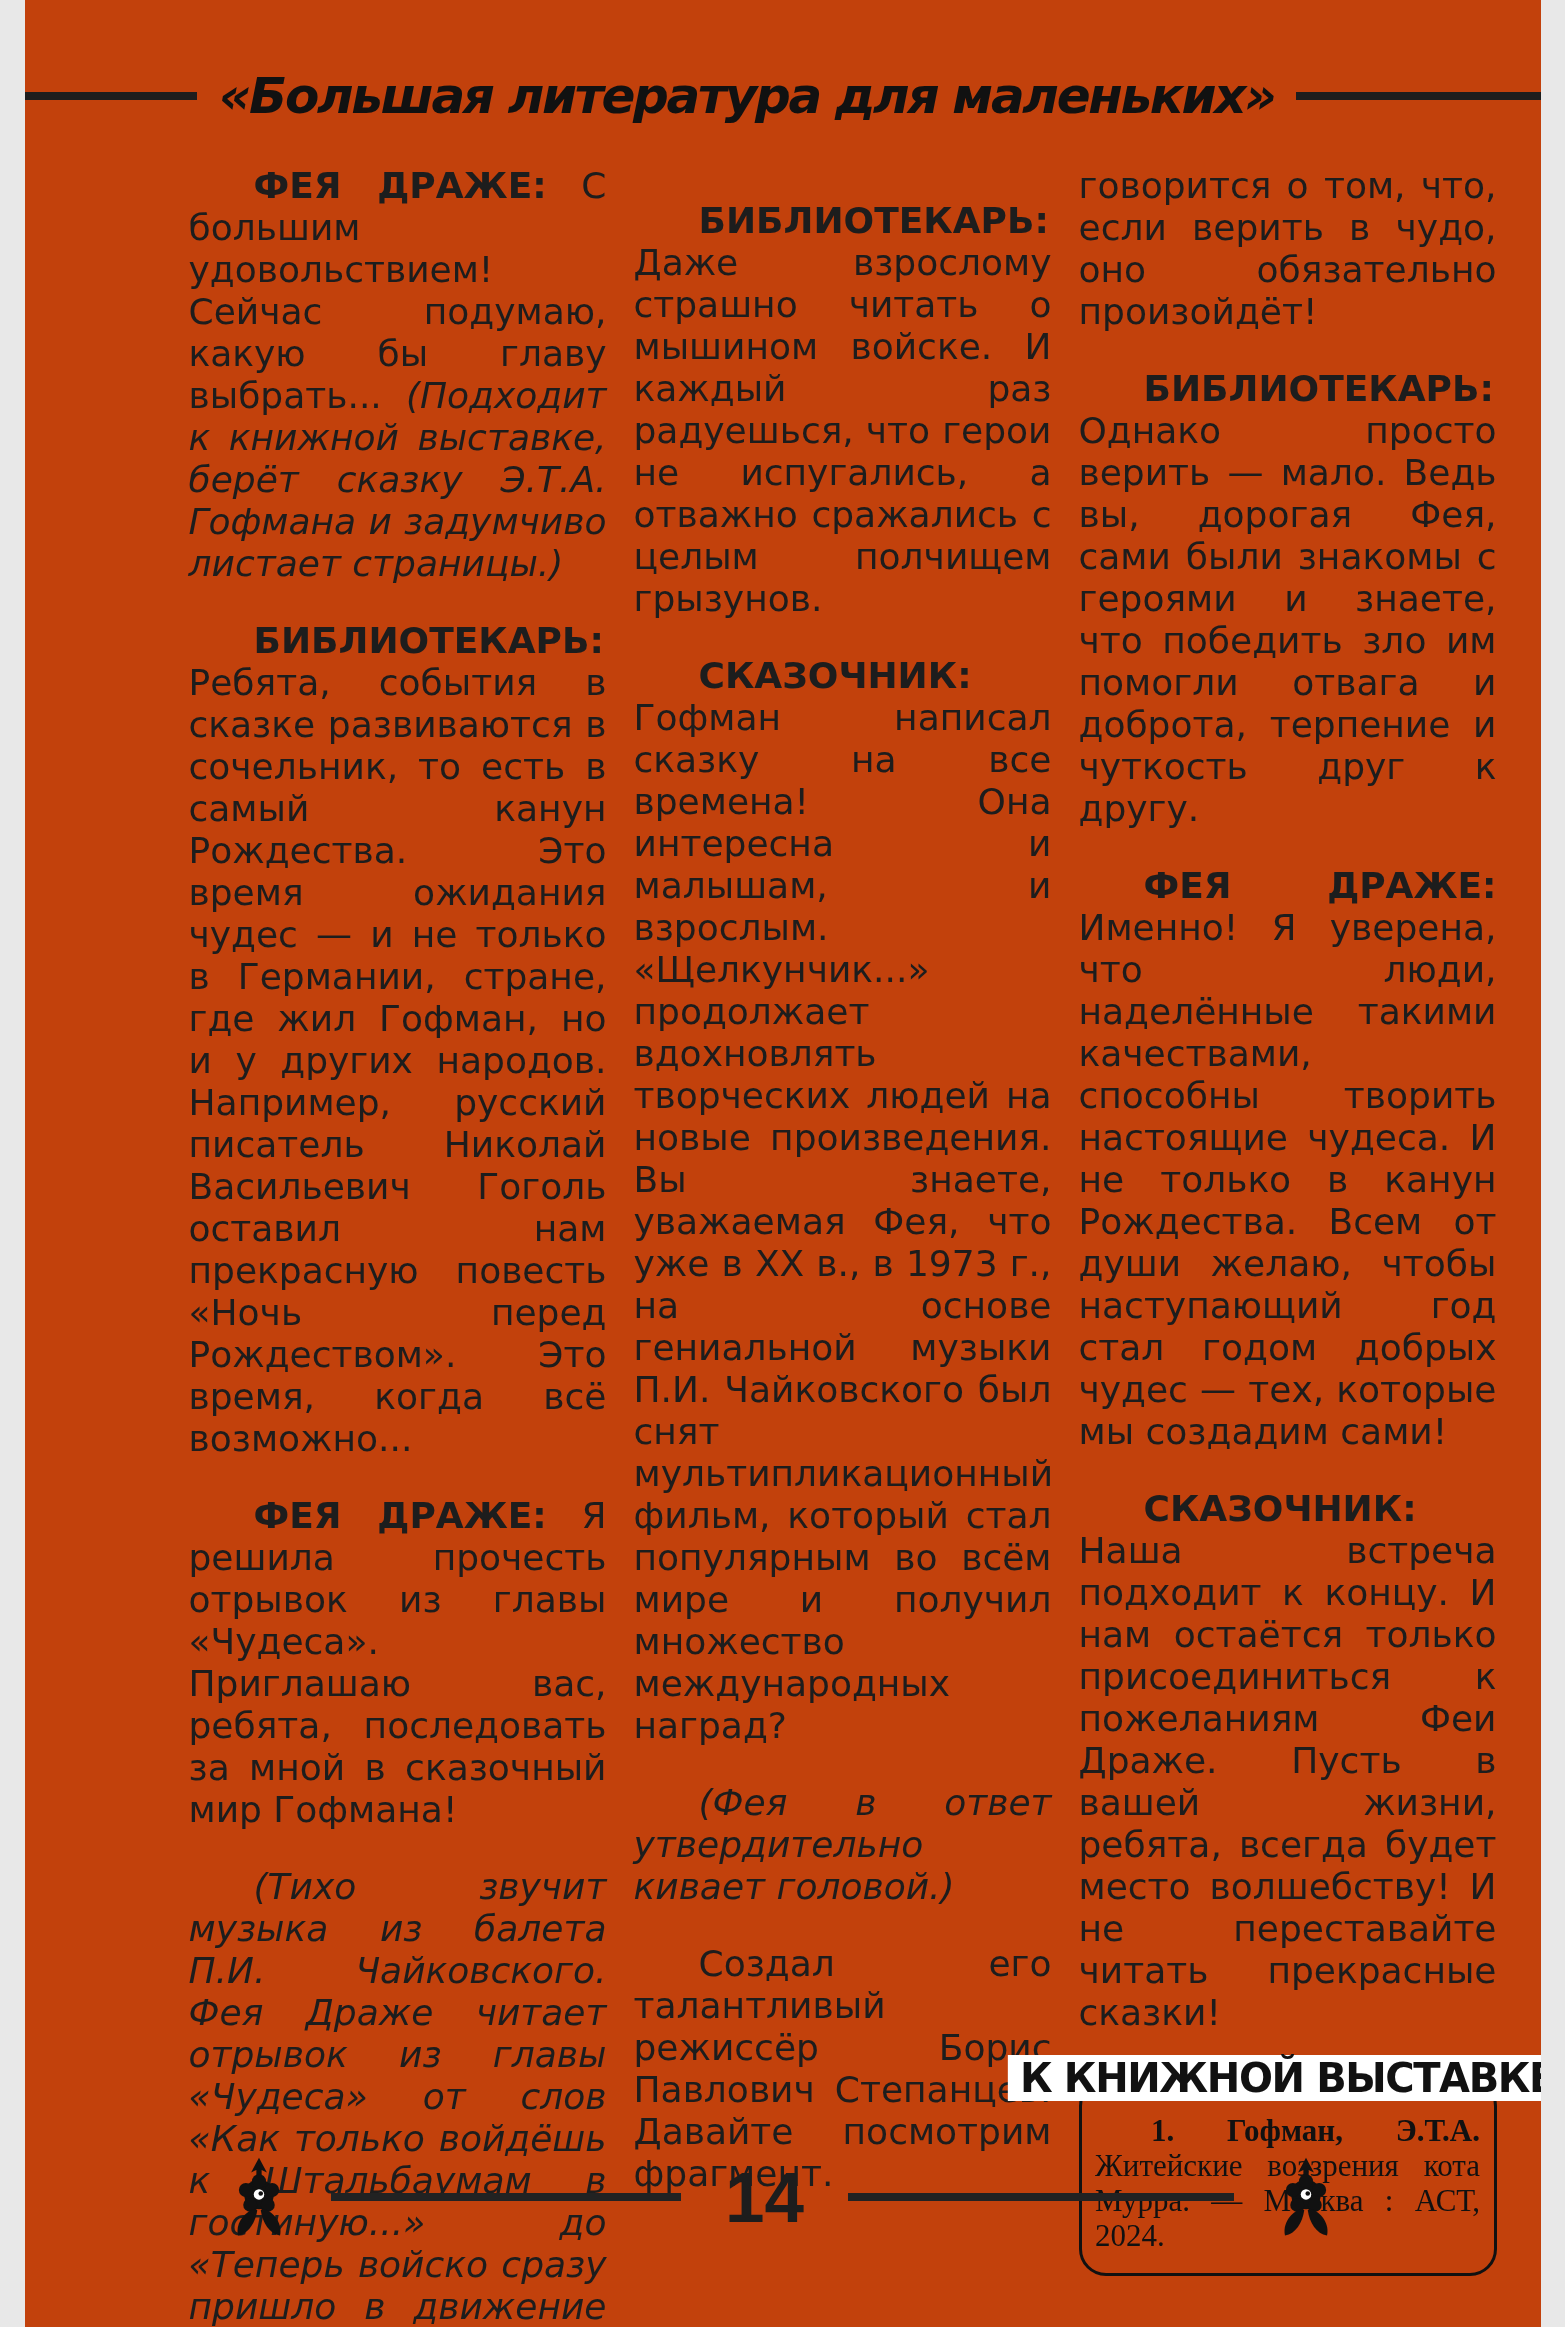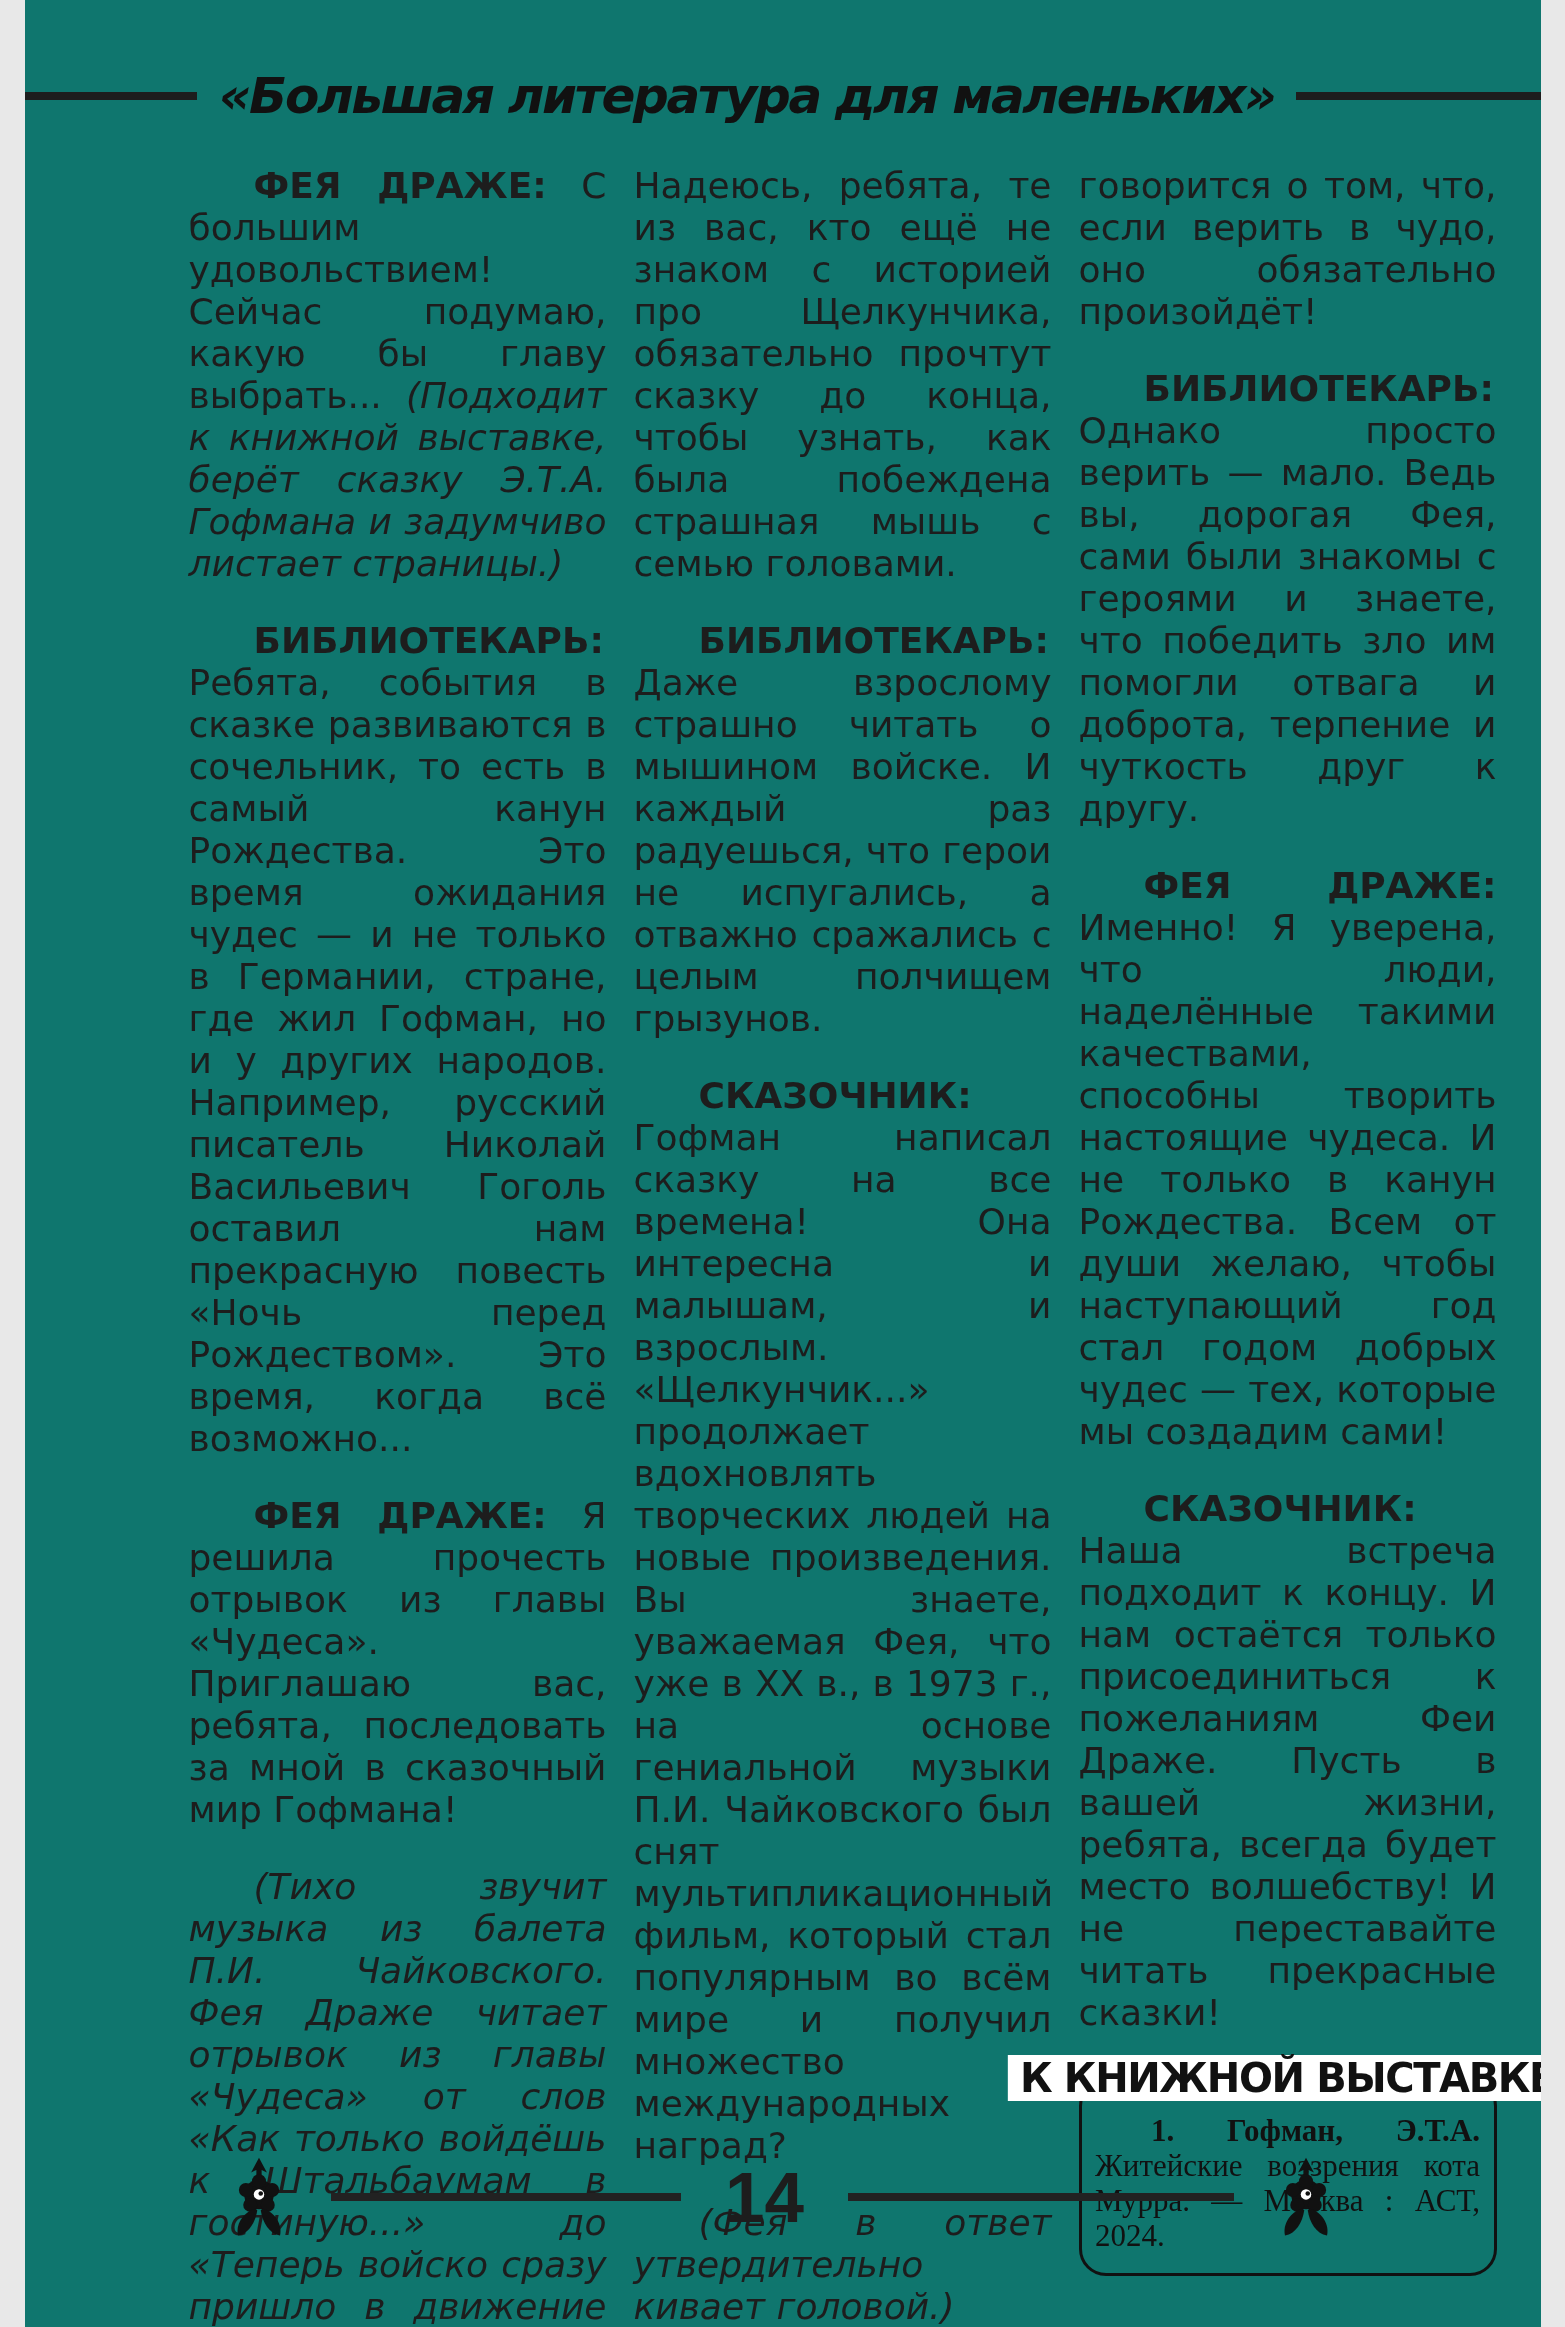--- a/index.html
+++ b/index.html
@@ -1,17 +1,17 @@
 <!DOCTYPE html>
 <html style="font-size:14.5px"><head>
 <meta charset="utf-8">
 <style>
   html,body{margin:0;padding:0;background:#e8e8e8;}
   .page{
-    position:relative;width:1516px;height:2327px;background:#0f766e;
+    position:relative;width:1516px;height:2327px;background:#c2410c;
     color:#1d1d1d;font-family:"DejaVu Sans",sans-serif;overflow:hidden;
     margin:0 auto;
   }
   
   .hdr{
     position:absolute;top:67px;left:0;width:100%;
     display:flex;align-items:center;justify-content:center;gap:22px;
   }
   .rule{height:8.2px;background:#1d1d1d;}
   .rule-l{width:173px;}
@@ -77,21 +77,20 @@
   </header>
 
   <main class="cols">
     <section class="col" id="col1">
         <p class="para indent"><span class="b">ФЕЯ ДРАЖЕ:</span><span> С большим удовольствием! Сейчас подумаю, какую бы главу выбрать... </span><span class="i">(Подходит к книжной выставке, берёт сказку Э.Т.А. Гофмана и задумчиво листает страницы.)</span></p>
         <p class="para indent gap"><span class="b">БИБЛИОТЕКАРЬ:</span><span> Ребята, события в сказке развиваются в сочельник, то есть в самый канун Рождества. Это время ожидания чудес — и не только в Германии, стране, где жил Гофман, но и у других народов. Например, русский писатель Николай Васильевич Гоголь оставил нам прекрасную повесть «Ночь перед Рождеством». Это время, когда всё возможно...</span></p>
         <p class="para indent gap"><span class="b">ФЕЯ ДРАЖЕ:</span><span> Я решила прочесть отрывок из главы «Чудеса». Приглашаю вас, ребята, последовать за мной в сказочный мир Гофмана!</span></p>
         <p class="para indent gap"><span class="i">(Тихо звучит музыка из балета П.И. Чайковского. Фея Драже читает отрывок из главы «Чудеса» от слов «Как только войдёшь к Штальбаумам в гостиную...» до «Теперь войско сразу пришло в движение и — хоп-хоп, топ-топ! — направилось прямо к шкафу, прямо на Мари, которая всё ещё стояла, прижавшись к стеклянной дверце».)</span></p>
       </section>
     <section class="col" id="col2">
-        <p class="para"><span>Надеюсь, ребята, те из вас, кто ещё не знаком с историей про Щелкунчика, обязательно прочтут сказку до конца, чтобы узнать, как была побеждена страшная мышь с семью головами.</span></p>
         <p class="para indent gap"><span class="b">БИБЛИОТЕКАРЬ:</span><span> Даже взрослому страшно читать о мышином войске. И каждый раз радуешься, что герои не испугались, а отважно сражались с целым полчищем грызунов.</span></p>
         <p class="para indent gap"><span class="b">СКАЗОЧНИК:</span><span> Гофман написал сказку на все времена! Она интересна и малышам, и взрослым. «Щелкунчик...» продолжает вдохновлять творческих людей на новые произведения. Вы знаете, уважаемая Фея, что уже в XX в., в 1973 г., на основе гениальной музыки П.И. Чайковского был снят мультипликационный фильм, который стал популярным во всём мире и получил множество международных наград?</span></p>
         <p class="para indent gap"><span class="i">(Фея в ответ утвердительно кивает головой.)</span></p>
         <p class="para indent gap"><span>Создал его талантливый режиссёр Борис Павлович Степанцев. Давайте посмотрим фрагмент.</span></p>
       </section>
     <section class="col" id="col3">
       <p class="para"><span>говорится о том, что, если верить в чудо, оно обязательно произойдёт!</span></p>
         <p class="para indent gap"><span class="b">БИБЛИОТЕКАРЬ:</span><span> Однако просто верить — мало. Ведь вы, дорогая Фея, сами были знакомы с героями и знаете, что победить зло им помогли отвага и доброта, терпение и чуткость друг к другу.</span></p>
         <p class="para indent gap"><span class="b">ФЕЯ ДРАЖЕ:</span><span> Именно! Я уверена, что люди, наделённые такими качествами, способны творить настоящие чудеса. И не только в канун Рождества. Всем от души желаю, чтобы наступающий год стал годом добрых чудес — тех, которые мы создадим сами!</span></p>
         <p class="para indent gap"><span class="b">СКАЗОЧНИК:</span><span> Наша встреча подходит к концу. И нам остаётся только присоединиться к пожеланиям Феи Драже. Пусть в вашей жизни, ребята, всегда будет место волшебству! И не переставайте читать прекрасные сказки!</span></p>

